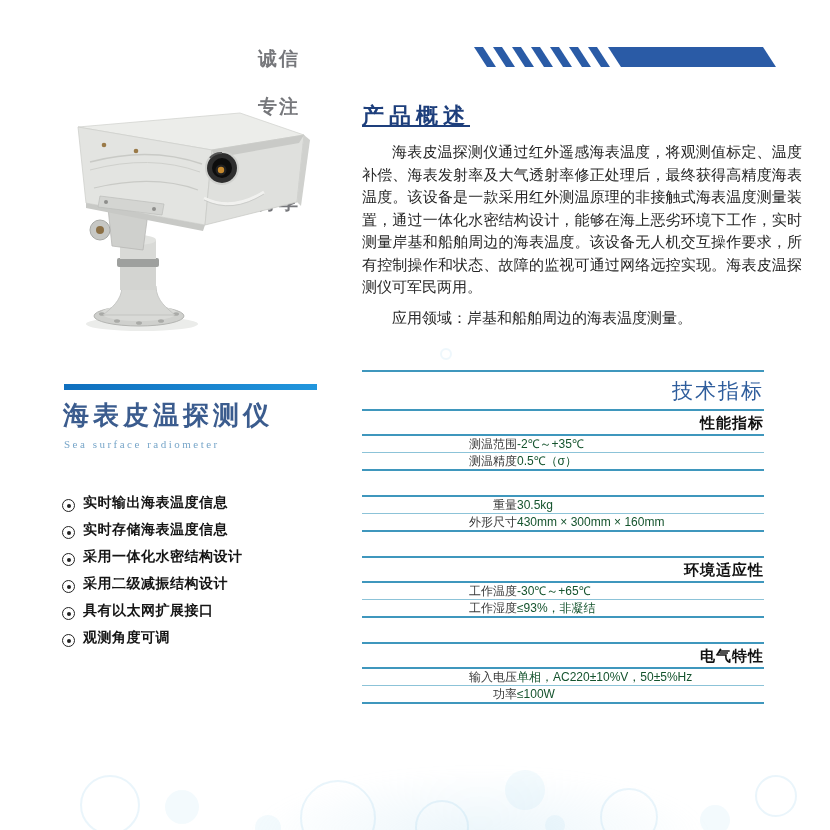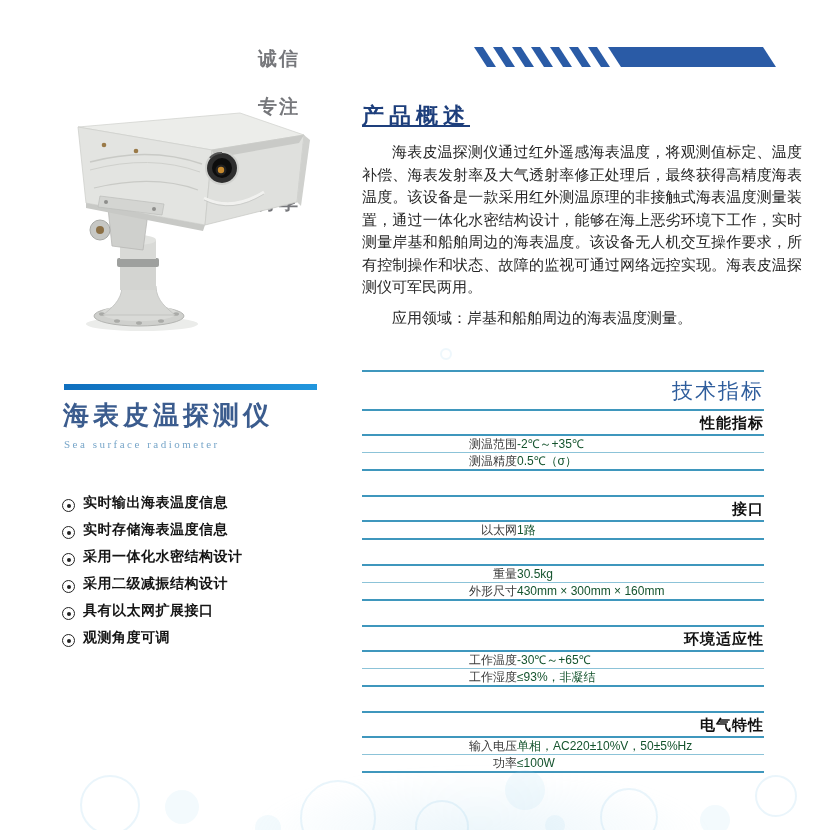--- a/index.html
+++ b/index.html
@@ -188,27 +188,20 @@
       <div class="spec-row">
         <span class="lbl">测温范围</span>
         <span class="val">-2℃～+35℃</span>
       </div>
       <div class="spec-row">
         <span class="lbl">测温精度</span>
         <span class="val">0.5℃（σ）</span>
       </div>
     </div>
 
-    <div class="spec-section">
-      <div class="sec-title">接口</div>
-      <div class="spec-row">
-        <span class="lbl">以太网</span>
-        <span class="val">1路</span>
-      </div>
-    </div>
 
     <div class="spec-section">
       <div class="spec-row">
         <span class="lbl">重量</span>
         <span class="val">30.5kg</span>
       </div>
       <div class="spec-row">
         <span class="lbl">外形尺寸</span>
         <span class="val">430mm × 300mm × 160mm</span>
       </div>

